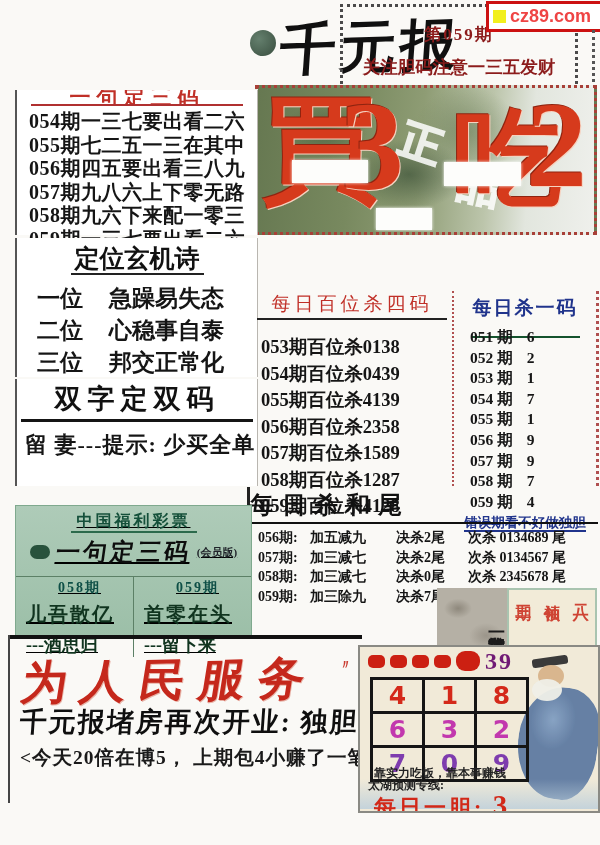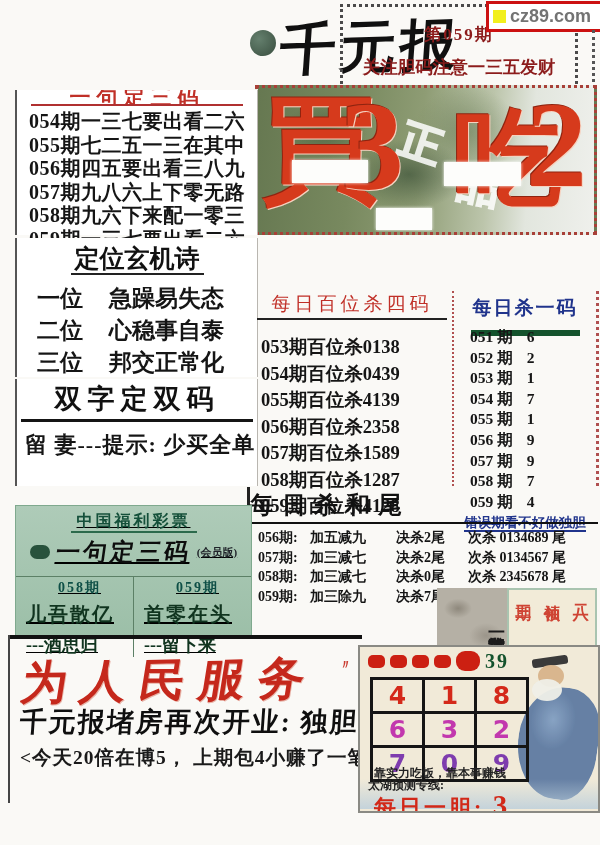--- a/index.html
+++ b/index.html
@@ -12,21 +12,21 @@
         background:radial-gradient(circle at 35% 35%, #4a6a55, #17301f);opacity:.85;}
   .brand{left:280px;top:10px;width:180px;font-size:56px;font-weight:bold;color:#101010;
          transform:skewX(-6deg) rotate(-2deg);letter-spacing:4px;white-space:nowrap;}
   .infobox{left:340px;top:4px;width:232px;height:80px;border:3px dotted #4a4a4a;
            border-bottom-color:#b03030;text-align:center;}
   .issue{margin-top:16px;font-size:17px;font-weight:bold;color:#8c1c1c;letter-spacing:2px;}
   .slogan{margin-top:9px;font-size:17.5px;font-weight:bold;color:#8c1c1c;}
   .czbox{left:486px;top:1px;width:110px;height:25px;border:3px solid #cc1111;background:#fff;
          display:flex;align-items:center;gap:4px;padding-left:4px;}
   .czsq{width:13px;height:13px;background:#f2ef1d;}
-  .cztext{color:#737373;font-size:18px;font-weight:bold;font-family:"Liberation Sans",sans-serif;}
+  .cztext{color:#ef4444;font-size:18px;font-weight:bold;font-family:"Liberation Sans",sans-serif;}
   .hdots{left:592px;top:30px;width:0;height:58px;border-left:3px dotted #555;}
 
   
   .hero{left:255px;top:85px;width:336px;height:144px;border:3px dotted #a84038;overflow:hidden;
         background:
           radial-gradient(60px 40px at 20% 30%, #4f6343cc, transparent 70%),
           radial-gradient(80px 50px at 45% 60%, #3f543ab8, transparent 70%),
           radial-gradient(70px 60px at 62% 30%, #6d7f5aa8, transparent 75%),
           linear-gradient(95deg,#667851 0%,#78895f 28%,#8e9c74 48%,#bcc5ab 68%,#e2e6de 80%,#efF0ec 100%);}
   .heroChar{position:absolute;font-weight:bold;color:#d63a1c;
@@ -56,21 +56,21 @@
   .boxC-rule{height:0;border-top:3px solid #151515;margin:2px 4px 0;}
   .boxC-row{font-size:22px;font-weight:bold;color:#151515;padding:8px 0 0 8px;letter-spacing:1px;}
 
   .kill4-title{text-align:center;font-size:19px;font-weight:normal;color:#c03028;letter-spacing:4px;}
   .kill4-rule{height:0;border-top:2.5px solid #222;margin-top:1px;}
   .kill4-rows{padding:14px 0 0 4px;}
   .kill4-rows div{font-size:18.5px;line-height:26.5px;font-weight:bold;color:#151515;}
 
   .kill1{border-left:2px dotted #b05050;border-right:3px dotted #b05050;}
   .kill1-title{text-align:center;font-size:19px;font-weight:bold;color:#20348c;margin-top:4px;}
-  .kill1-title span{border-bottom:6px solid #14532d;padding:0 2px 12px;letter-spacing:2px;}
+  .kill1-title span{border-bottom:2px solid #14532d;padding:0 2px 18px;letter-spacing:2px;}
   .kill1-rows{padding:6px 0 0 16px;}
   .kill1-rows .k1row{display:flex;gap:14px;font-size:15.5px;font-weight:bold;color:#161616;line-height:20.6px;}
   .kill1-note{font-size:13.5px;font-weight:bold;color:#20348c;text-align:center;margin-top:2px;}
   .kill1-note span{border-bottom:2px solid #20348c;}
 
   .kt{border-left:3px solid #222;}
   .kt-title{font-size:24px;font-weight:bold;color:#111;letter-spacing:8px;margin-top:2px;}
   .kt-rule{height:0;border-top:2.5px solid #111;margin:1px 2px 0;}
   .kt-rows{padding:4px 0 0 8px;}
   .kt-row{display:flex;font-size:14px;font-weight:bold;color:#151515;line-height:19.5px;}
@@ -110,21 +110,21 @@
   .fuwu-sig{font-size:13px;color:#c5281c;writing-mode:vertical-rl;font-weight:bold;opacity:.9;}
   .openline{font-size:27px;font-weight:bold;color:#0f0f0f;transform:skewX(-4deg);letter-spacing:2px;white-space:nowrap;}
   .openline b{font-size:32px;}
   .tipline{font-size:19.5px;font-weight:bold;color:#1a1a1a;letter-spacing:1px;white-space:nowrap;}
 
   
   .magic{border:2px solid #8a8a84;background:#f1ead8;overflow:hidden;}
   .blobrow{position:absolute;left:8px;top:4px;display:flex;align-items:center;gap:5px;}
   .blob{width:17px;height:13px;background:#cc2012;border-radius:5px;}
   .blob.big{width:24px;height:20px;border-radius:9px;}
-  .blobdigits{font-size:20px;font-weight:bold;color:#14532d;line-height:20px;letter-spacing:2px;}
+  .blobdigits{font-size:24px;font-weight:bold;color:#701a75;line-height:20px;letter-spacing:2px;}
   .mgrid{position:absolute;left:10px;top:30px;border-collapse:collapse;}
   .mgrid td{width:47px;height:27px;border:3.5px solid #151515;text-align:center;
             font-size:25px;font-weight:bold;font-family:"DejaVu Sans",sans-serif;background:transparent;}
   .mrow0 td{color:#d4291a;}
   .mrow1 td{color:#c238ae;}
   .mrow2 td{color:#7e3cae;}
   .mnote{position:absolute;font-size:12px;font-weight:bold;color:#222;white-space:nowrap;}
   .mdaily{position:absolute;left:14px;top:142px;font-size:22px;font-weight:bold;color:#d22818;letter-spacing:3px;}
   .mdaily b{font-size:29px;}
   .paint-robe{position:absolute;left:158px;top:40px;width:80px;height:112px;background:

